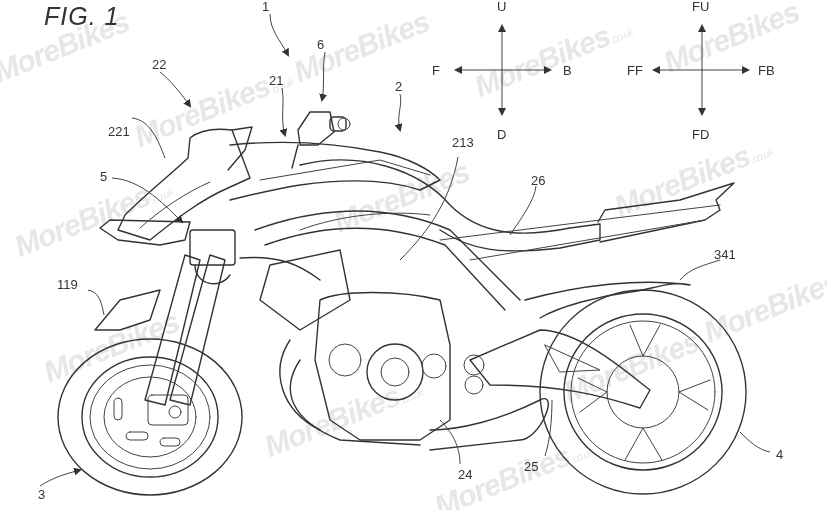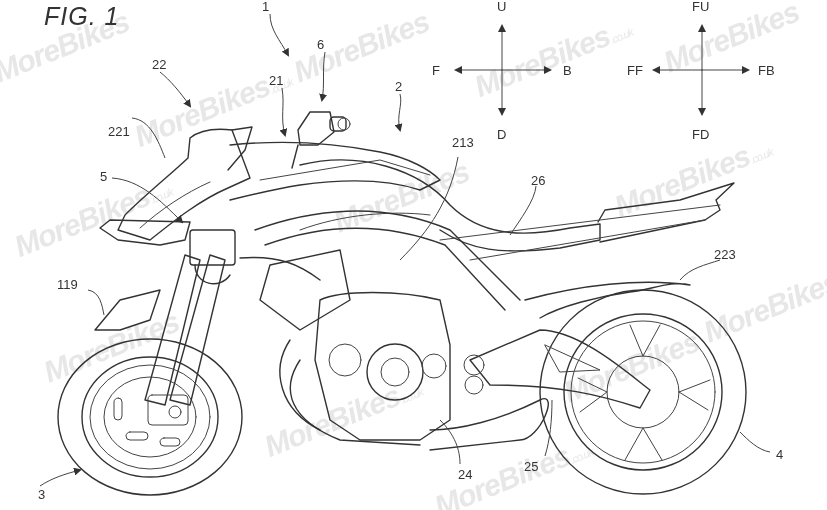--- a/index.html
+++ b/index.html
@@ -181,14 +181,14 @@
   <div class="lbl" style="left:100px;top:170px">5</div>
   <div class="lbl" style="left:317px;top:38px">6</div>
   <div class="lbl" style="left:269px;top:74px">21</div>
   <div class="lbl" style="left:152px;top:58px">22</div>
   <div class="lbl" style="left:531px;top:174px">26</div>
   <div class="lbl" style="left:458px;top:468px">24</div>
   <div class="lbl" style="left:524px;top:460px">25</div>
   <div class="lbl" style="left:452px;top:136px">213</div>
   <div class="lbl" style="left:108px;top:125px">221</div>
   <div class="lbl" style="left:57px;top:278px">119</div>
-  <div class="lbl" style="left:714px;top:248px">223</div>
+  <div class="lbl" style="left:714px;top:248px">341</div>
 </div>
 
 </body></html>

